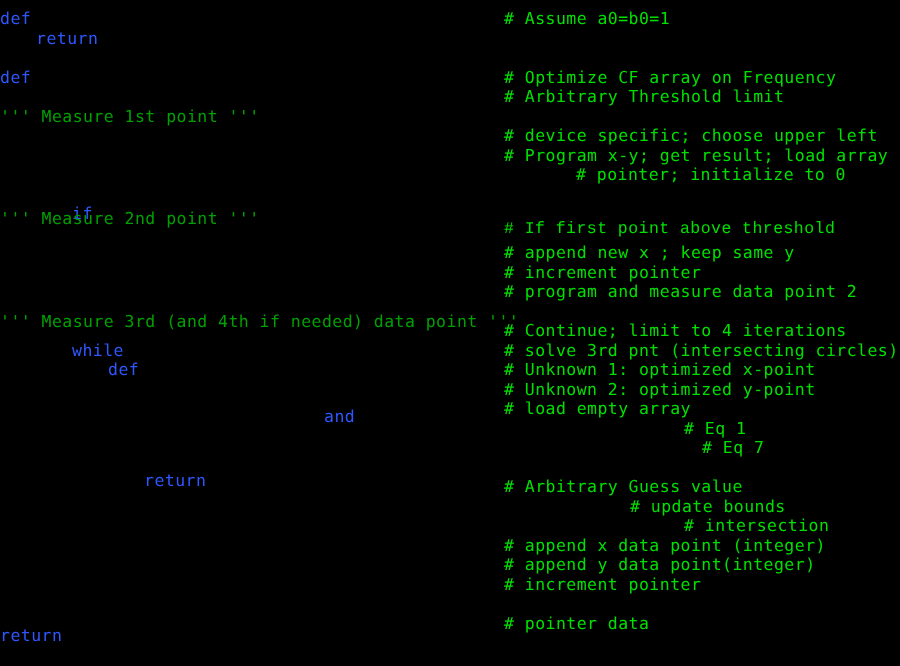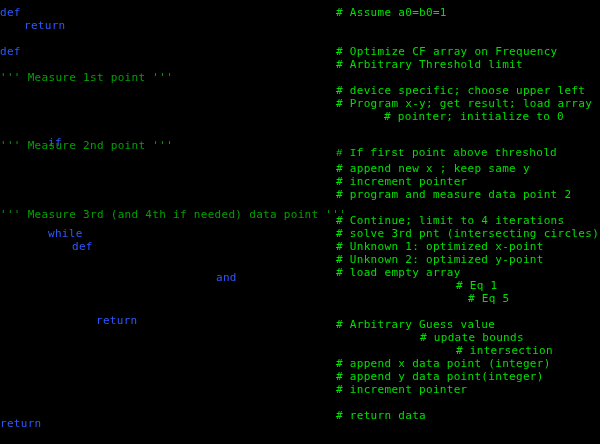--- a/index.html
+++ b/index.html
@@ -64,22 +64,22 @@
       <span class="tok cmt" style="left: 336px; top: 147px; font-family: Liberation Mono, monospace;"># If first point above threshold</span>
       <span class="tok cmt" style="left: 336px; top: 162px;"># append new x ; keep same y</span>
       <span class="tok cmt" style="left: 336px; top: 175px;"># increment pointer</span>
       <span class="tok cmt" style="left: 336px; top: 188px;"># program and measure data point 2</span>
       <span class="tok cmt" style="left: 336px; top: 214px;"># Continue; limit to 4 iterations</span>
       <span class="tok cmt" style="left: 336px; top: 227px;"># solve 3rd pnt (intersecting circles)</span>
       <span class="tok cmt" style="left: 336px; top: 240px;"># Unknown 1: optimized x-point</span>
       <span class="tok cmt" style="left: 336px; top: 253px;"># Unknown 2: optimized y-point</span>
       <span class="tok cmt" style="left: 336px; top: 266px;"># load empty array</span>
       <span class="tok cmt" style="left: 456px; top: 279px;"># Eq 1</span>
-      <span class="tok cmt" style="left: 468px; top: 292px;"># Eq 5</span>
+      <span class="tok cmt" style="left: 468px; top: 292px;"># Eq 7</span>
       <span class="tok cmt" style="left: 336px; top: 318px;"># Arbitrary Guess value</span>
       <span class="tok cmt" style="left: 456px; top: 344px;"># intersection</span>
       <span class="tok cmt" style="left: 420px; top: 331px;"># update bounds</span>
       <span class="tok cmt" style="left: 336px; top: 357px;"># append x data point (integer)</span>
       <span class="tok cmt" style="left: 336px; top: 370px;"># append y data point(integer)</span>
       <span class="tok cmt" style="left: 336px; top: 383px;"># increment pointer</span>
-      <span class="tok cmt" style="left: 336px; top: 409px;"># return data</span>
+      <span class="tok cmt" style="left: 336px; top: 409px;"># pointer data</span>
     </div>
 </div>
 
 </body></html>

